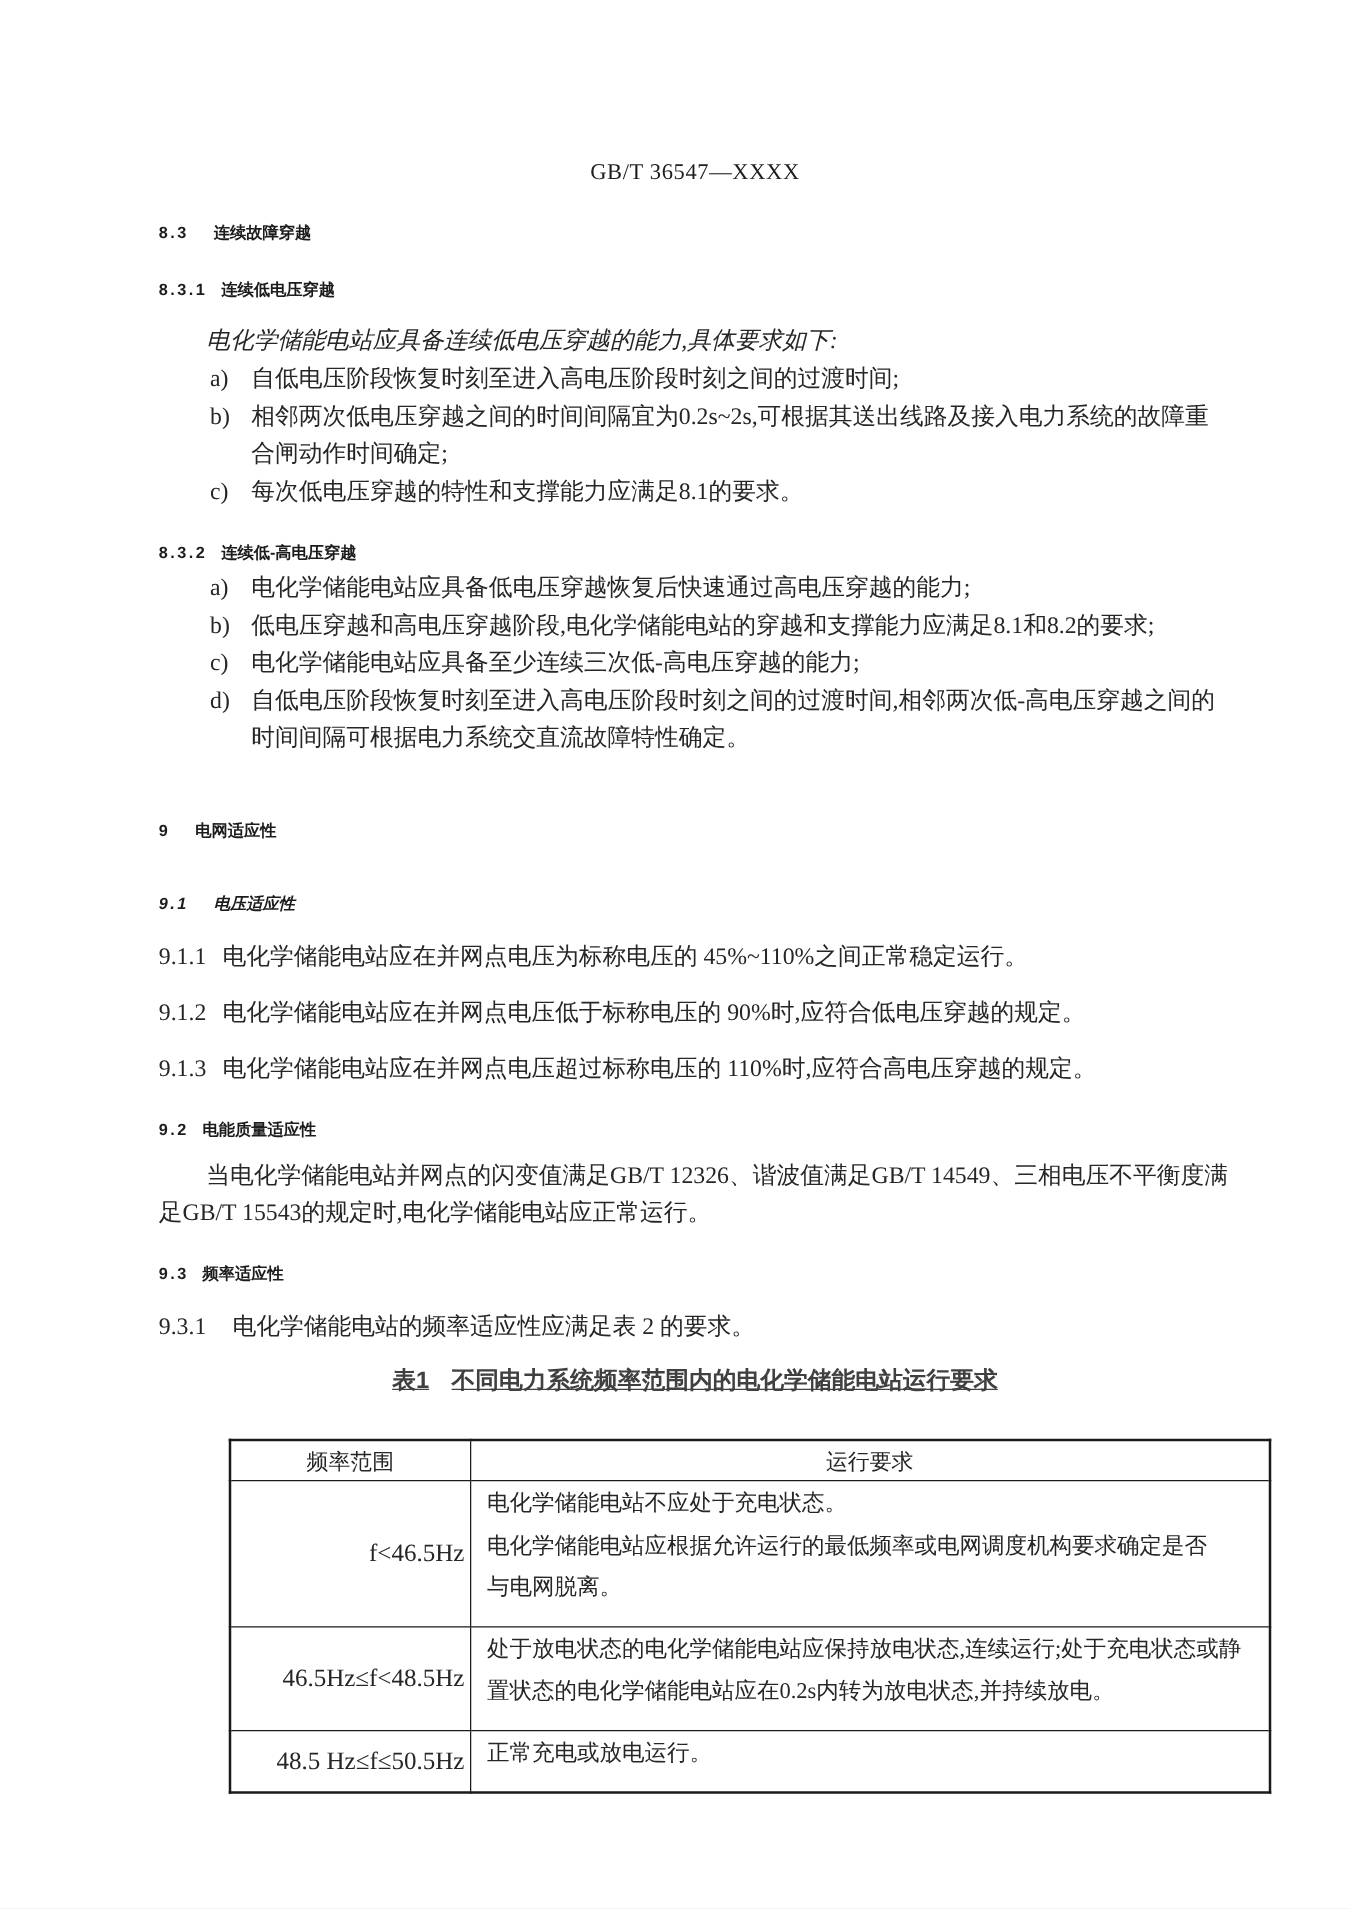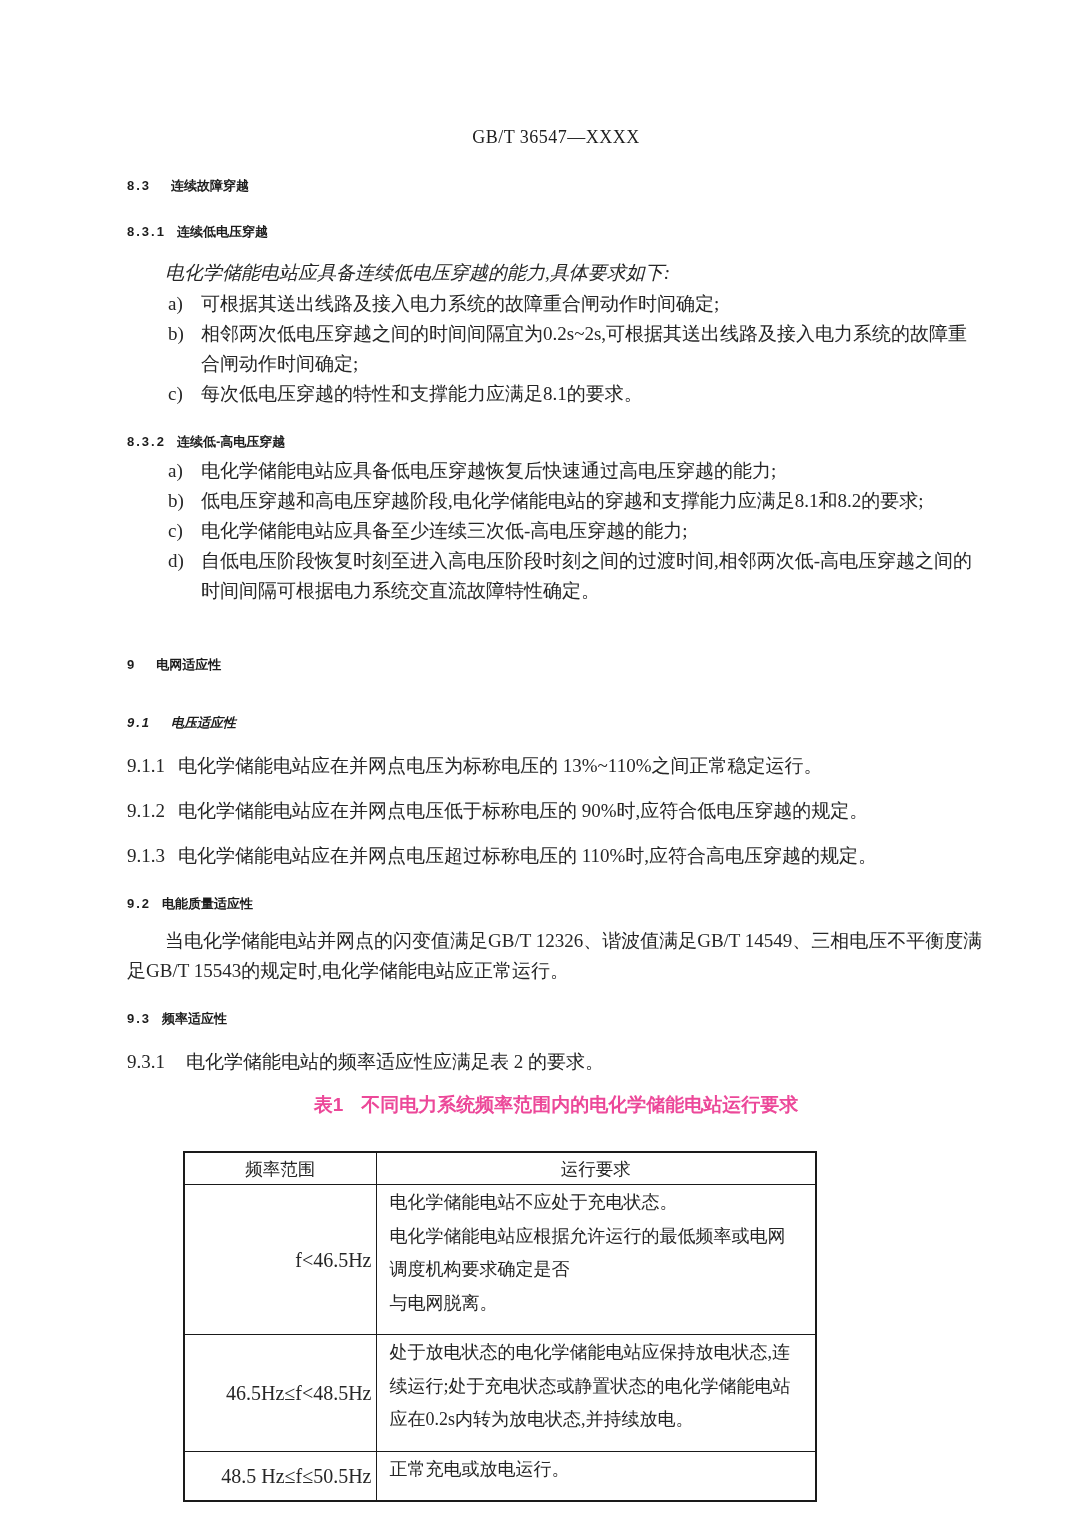--- a/index.html
+++ b/index.html
@@ -56,27 +56,28 @@
   .clause .c-no.tight { margin-right: 21px; }
   .p-body { margin: 9px 0 0 0; text-indent: 2em; }
 
   
   .tbl-caption {
     margin-top: 15px;
     text-align: center;
     font-family: "Liberation Sans", "DejaVu Sans", sans-serif;
     font-weight: 600;
     font-size: 19px;
-    color: #ec4899;
+    color: #404040;
     line-height: 26px;
+    text-decoration: underline;
   }
   .tbl-caption .cap-label { margin-right: 18px; }
   table.freq-table {
     margin: 33px 0 0 56px;
-    width: 634px;
+    width: 834px;
     border-collapse: collapse;
     table-layout: fixed;
     border: 2.5px solid #1a1a1a;
     font-size: 18px;
     color: #262626;
   }
   .freq-table th, .freq-table td { border: 1.5px solid #1a1a1a; }
   .freq-table col.c1 { width: 192px; }
   .freq-table th {
     font-weight: normal;
@@ -122,21 +123,21 @@
   </div>
 
   <div class="h3">
     <span class="h-no">8.3.1</span><span>连续低电压穿越</span>
   </div>
 
   <p class="p-intro">电化学储能电站应具备连续低电压穿越的能力,具体要求如下:</p>
 
   <div class="clause-list">
     <div class="li">
-      <span class="li-marker">a)</span><span>可根据其送出线路及接入电力系统的故障重合闸动作时间确定;</span>
+      <span class="li-marker">a)</span><span>自低电压阶段恢复时刻至进入高电压阶段时刻之间的过渡时间;</span>
     </div>
     <div class="li">
       <span class="li-marker">b)</span><span>相邻两次低电压穿越之间的时间间隔宜为0.2s~2s,可根据其送出线路及接入电力系统的故障重合闸动作时间确定;</span>
     </div>
     <div class="li">
       <span class="li-marker">c)</span><span>每次低电压穿越的特性和支撑能力应满足8.1的要求。</span>
     </div>
   </div>
 
   <div class="h3">
@@ -161,21 +162,21 @@
 
   <div class="h2 big-gap">
     <span class="h-no">9</span><span>电网适应性</span>
   </div>
 
   <div class="h2 mid-gap">
     <span class="h-no">9.1</span><span>电压适应性</span>
   </div>
 
   <div class="clause">
-    <span class="c-no">9.1.1</span><span>电化学储能电站应在并网点电压为标称电压的 13%~110%之间正常稳定运行。</span>
+    <span class="c-no">9.1.1</span><span>电化学储能电站应在并网点电压为标称电压的 45%~110%之间正常稳定运行。</span>
   </div>
   <div class="clause">
     <span class="c-no">9.1.2</span><span>电化学储能电站应在并网点电压低于标称电压的 90%时,应符合低电压穿越的规定。</span>
   </div>
   <div class="clause">
     <span class="c-no">9.1.3</span><span>电化学储能电站应在并网点电压超过标称电压的 110%时,应符合高电压穿越的规定。</span>
   </div>
 
   <div class="h3">
     <span class="h-no">9.2</span><span>电能质量适应性</span>

